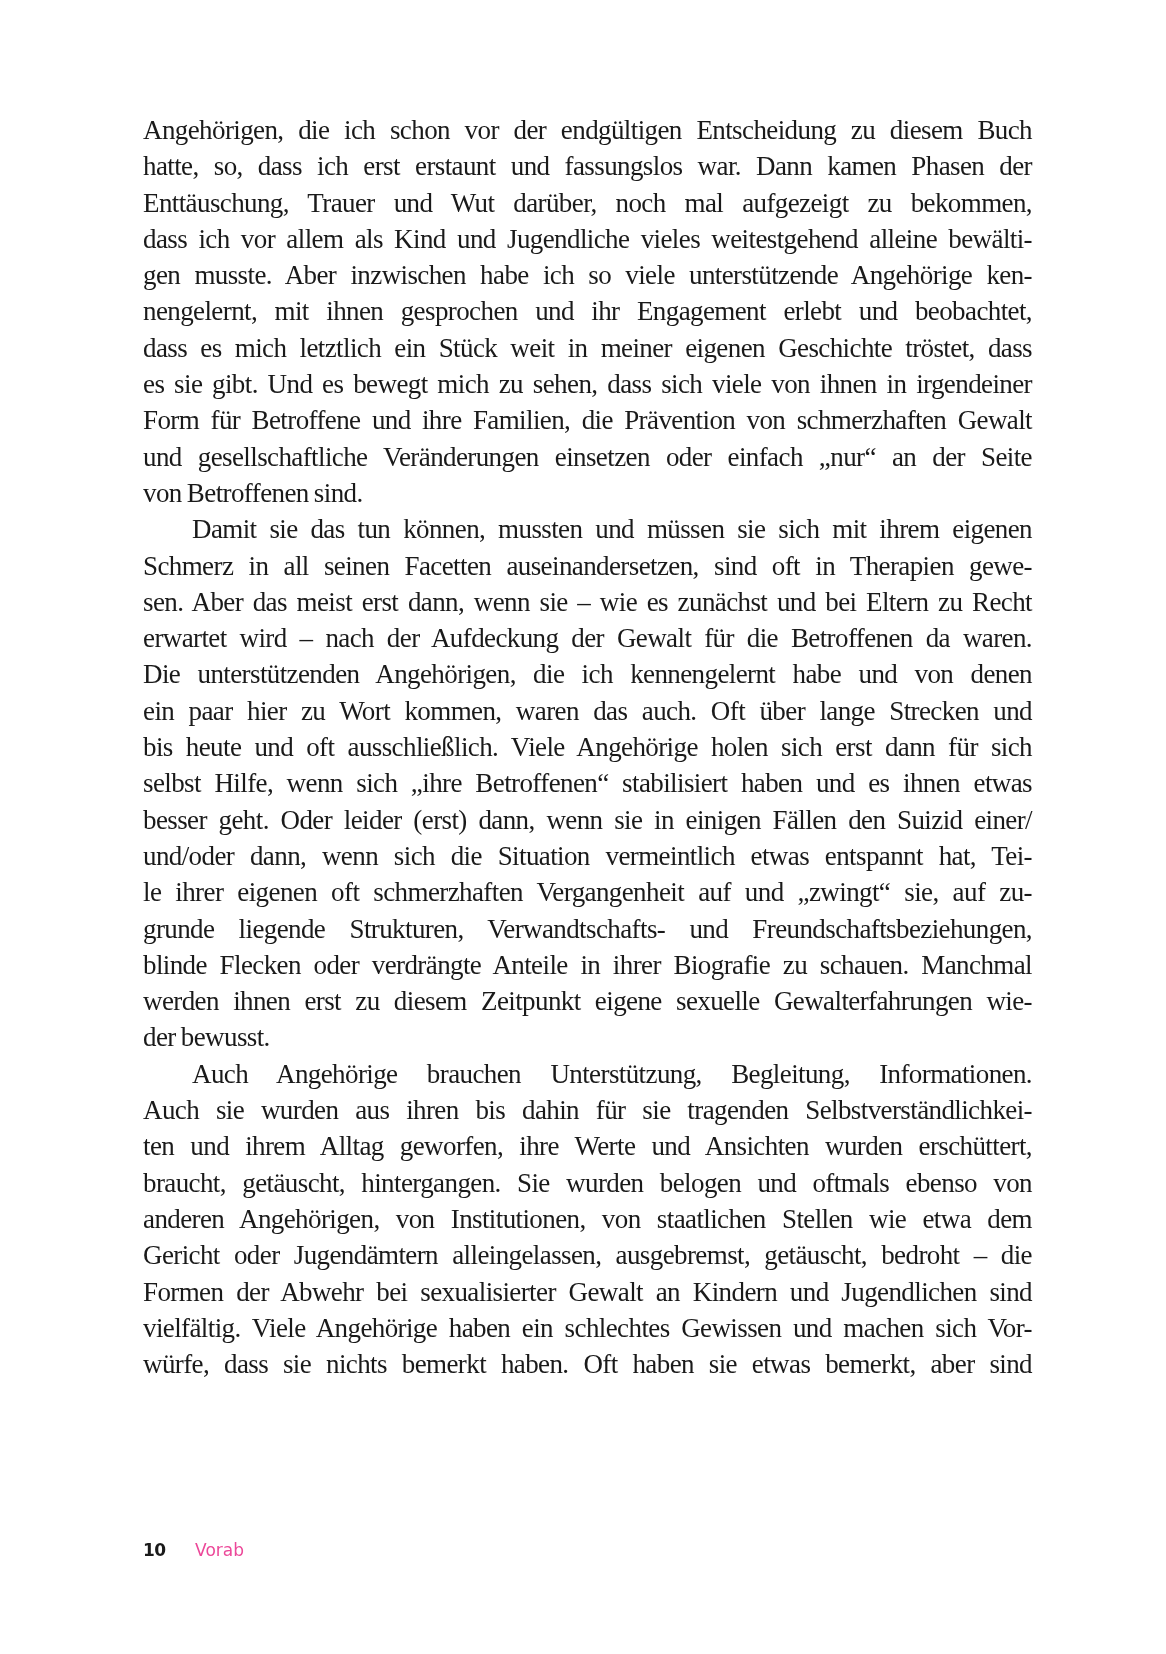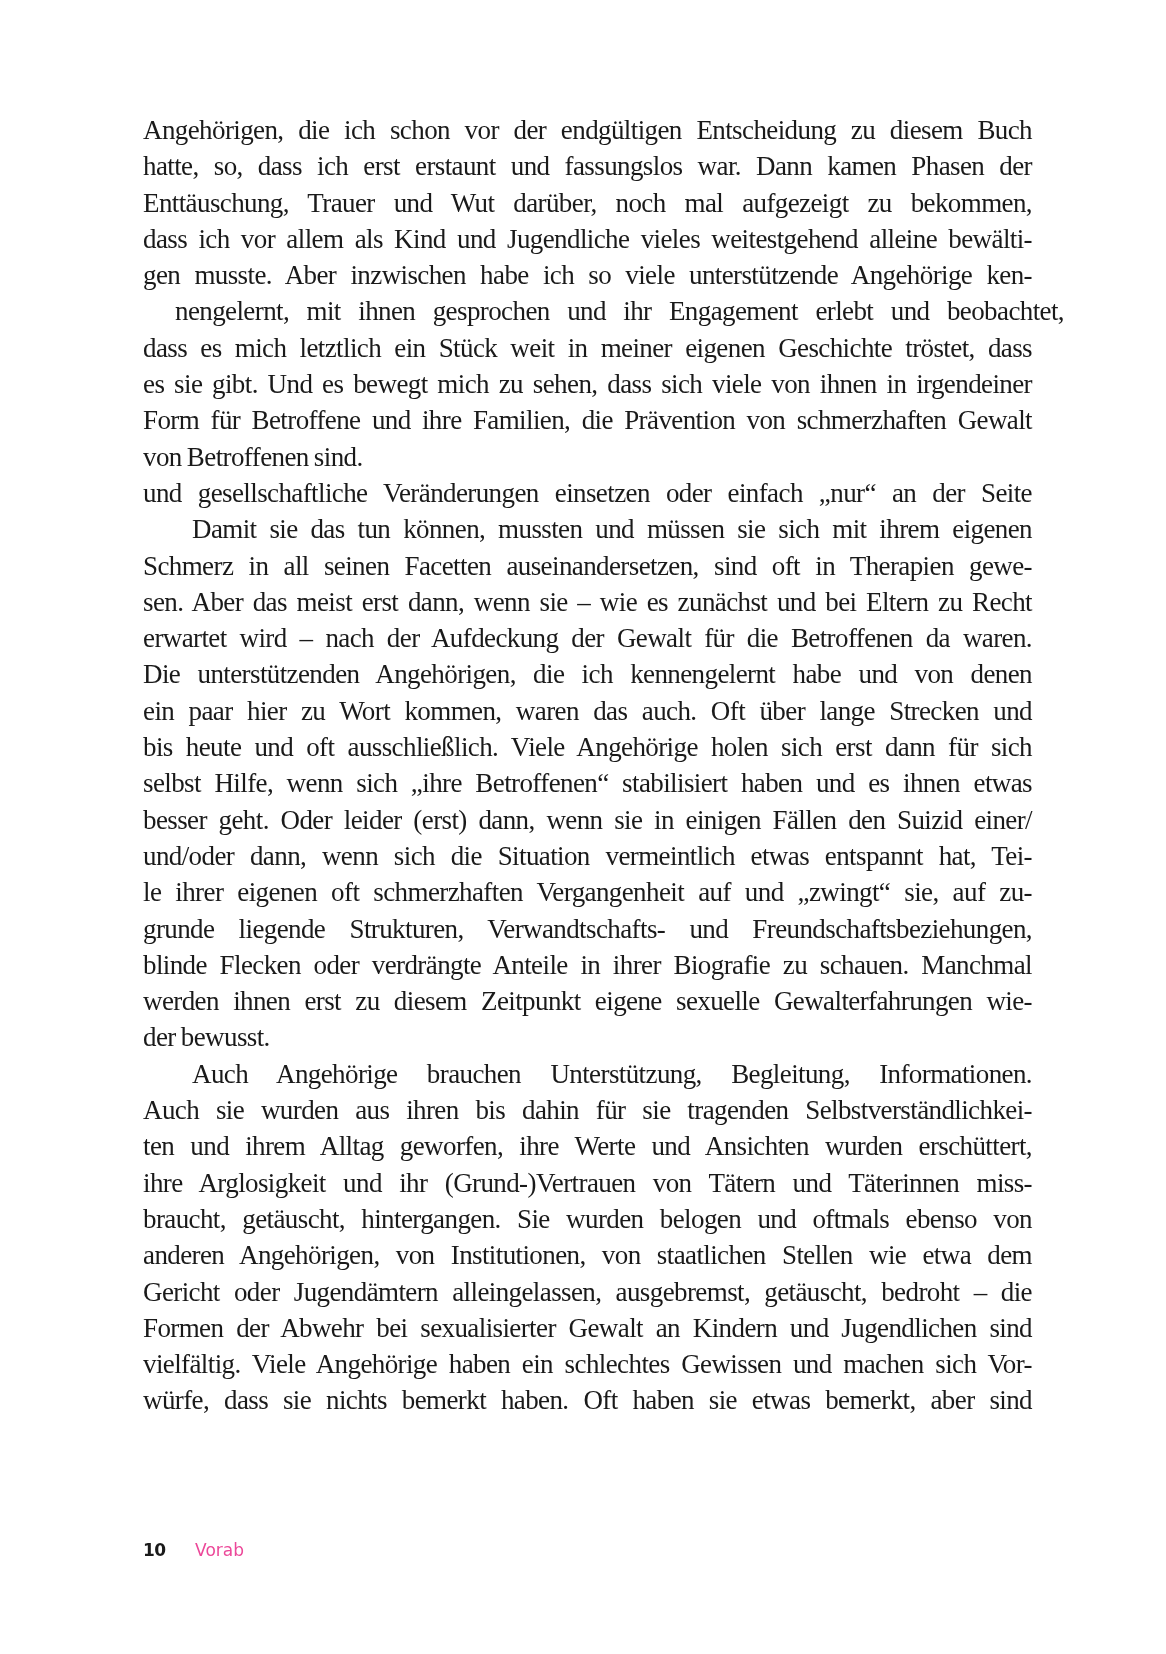--- a/index.html
+++ b/index.html
@@ -29,26 +29,26 @@
 <body>
 
 <div class="page">
   <div class="text-block" id="text-block">
       <div>
         <div class="line" style="width: 889px; box-sizing: border-box;">Angehörigen, die ich schon vor der endgültigen Entscheidung zu diesem Buch</div>
         <div class="line" style="width: 889px; box-sizing: border-box;">hatte, so, dass ich erst erstaunt und fassungslos war. Dann kamen Phasen der</div>
         <div class="line" style="width: 889px; box-sizing: border-box;">Enttäuschung, Trauer und Wut darüber, noch mal aufgezeigt zu bekommen,</div>
         <div class="line" style="width: 889px; box-sizing: border-box;">dass ich vor allem als Kind und Jugendliche vieles weitestgehend alleine bewälti-</div>
         <div class="line" style="width: 889px; box-sizing: border-box;">gen musste. Aber inzwischen habe ich so viele unterstützende Angehörige ken-</div>
-        <div class="line" style="width: 889px; box-sizing: border-box; margin-left: 32px;">nengelernt, mit ihnen gesprochen und ihr Engagement erlebt und beobachtet,</div>
+        <div class="line" style="width: 889px; box-sizing: border-box;">nengelernt, mit ihnen gesprochen und ihr Engagement erlebt und beobachtet,</div>
         <div class="line" style="width: 889px; box-sizing: border-box;">dass es mich letztlich ein Stück weit in meiner eigenen Geschichte tröstet, dass</div>
         <div class="line" style="width: 889px; box-sizing: border-box;">es sie gibt. Und es bewegt mich zu sehen, dass sich viele von ihnen in irgendeiner</div>
         <div class="line" style="width: 889px; box-sizing: border-box;">Form für Betroffene und ihre Familien, die Prävention von schmerzhaften Gewalt</div>
+        <div class="line" style="width: 889px; box-sizing: border-box;">und gesellschaftliche Veränderungen einsetzen oder einfach „nur“ an der Seite</div>
         <div class="line last" style="width: 889px; box-sizing: border-box;">von Betroffenen sind.</div>
-        <div class="line" style="width: 889px; box-sizing: border-box;">und gesellschaftliche Veränderungen einsetzen oder einfach „nur“ an der Seite</div>
       </div>
       <div>
         <div class="line indent" style="width: 889px; box-sizing: border-box;">Damit sie das tun können, mussten und müssen sie sich mit ihrem eigenen</div>
         <div class="line" style="width: 889px; box-sizing: border-box;">Schmerz in all seinen Facetten auseinandersetzen, sind oft in Therapien gewe-</div>
         <div class="line" style="width: 889px; box-sizing: border-box;">sen. Aber das meist erst dann, wenn sie – wie es zunächst und bei Eltern zu Recht</div>
         <div class="line" style="width: 889px; box-sizing: border-box;">erwartet wird – nach der Aufdeckung der Gewalt für die Betroffenen da waren.</div>
         <div class="line" style="width: 889px; box-sizing: border-box;">Die unterstützenden Angehörigen, die ich kennengelernt habe und von denen</div>
         <div class="line" style="width: 889px; box-sizing: border-box;">ein paar hier zu Wort kommen, waren das auch. Oft über lange Strecken und</div>
         <div class="line" style="width: 889px; box-sizing: border-box;">bis heute und oft ausschließlich. Viele Angehörige holen sich erst dann für sich</div>
         <div class="line" style="width: 889px; box-sizing: border-box;">selbst Hilfe, wenn sich „ihre Betroffenen“ stabilisiert haben und es ihnen etwas</div>
@@ -57,21 +57,20 @@
         <div class="line" style="width: 889px; box-sizing: border-box;">le ihrer eigenen oft schmerzhaften Vergangenheit auf und „zwingt“ sie, auf zu-</div>
         <div class="line" style="width: 889px; box-sizing: border-box;">grunde liegende Strukturen, Verwandtschafts- und Freundschaftsbeziehungen,</div>
         <div class="line" style="width: 889px; box-sizing: border-box;">blinde Flecken oder verdrängte Anteile in ihrer Biografie zu schauen. Manchmal</div>
         <div class="line" style="width: 889px; box-sizing: border-box;">werden ihnen erst zu diesem Zeitpunkt eigene sexuelle Gewalterfahrungen wie-</div>
         <div class="line last" style="width: 889px; box-sizing: border-box;">der bewusst.</div>
       </div>
       <div>
         <div class="line indent" style="width: 889px; box-sizing: border-box;">Auch Angehörige brauchen Unterstützung, Begleitung, Informationen.</div>
         <div class="line" style="width: 889px; box-sizing: border-box;">Auch sie wurden aus ihren bis dahin für sie tragenden Selbstverständlichkei-</div>
         <div class="line" style="width: 889px; box-sizing: border-box;">ten und ihrem Alltag geworfen, ihre Werte und Ansichten wurden erschüttert,</div>
-        <div class="line" style="width: 889px; box-sizing: border-box;">ihre Arglosigkeit und ihr (Grund-)Vertrauen von Tätern und Täterinnen miss-</div>
         <div class="line" style="width: 889px; box-sizing: border-box;">braucht, getäuscht, hintergangen. Sie wurden belogen und oftmals ebenso von</div>
         <div class="line" style="width: 889px; box-sizing: border-box;">anderen Angehörigen, von Institutionen, von staatlichen Stellen wie etwa dem</div>
         <div class="line" style="width: 889px; box-sizing: border-box;">Gericht oder Jugendämtern alleingelassen, ausgebremst, getäuscht, bedroht – die</div>
         <div class="line" style="width: 889px; box-sizing: border-box;">Formen der Abwehr bei sexualisierter Gewalt an Kindern und Jugendlichen sind</div>
         <div class="line" style="width: 889px; box-sizing: border-box;">vielfältig. Viele Angehörige haben ein schlechtes Gewissen und machen sich Vor-</div>
         <div class="line" style="width: 889px; box-sizing: border-box;">würfe, dass sie nichts bemerkt haben. Oft haben sie etwas bemerkt, aber sind</div>
       </div>
     </div>
   <div class="footer">
     <span class="page-number">10</span>

